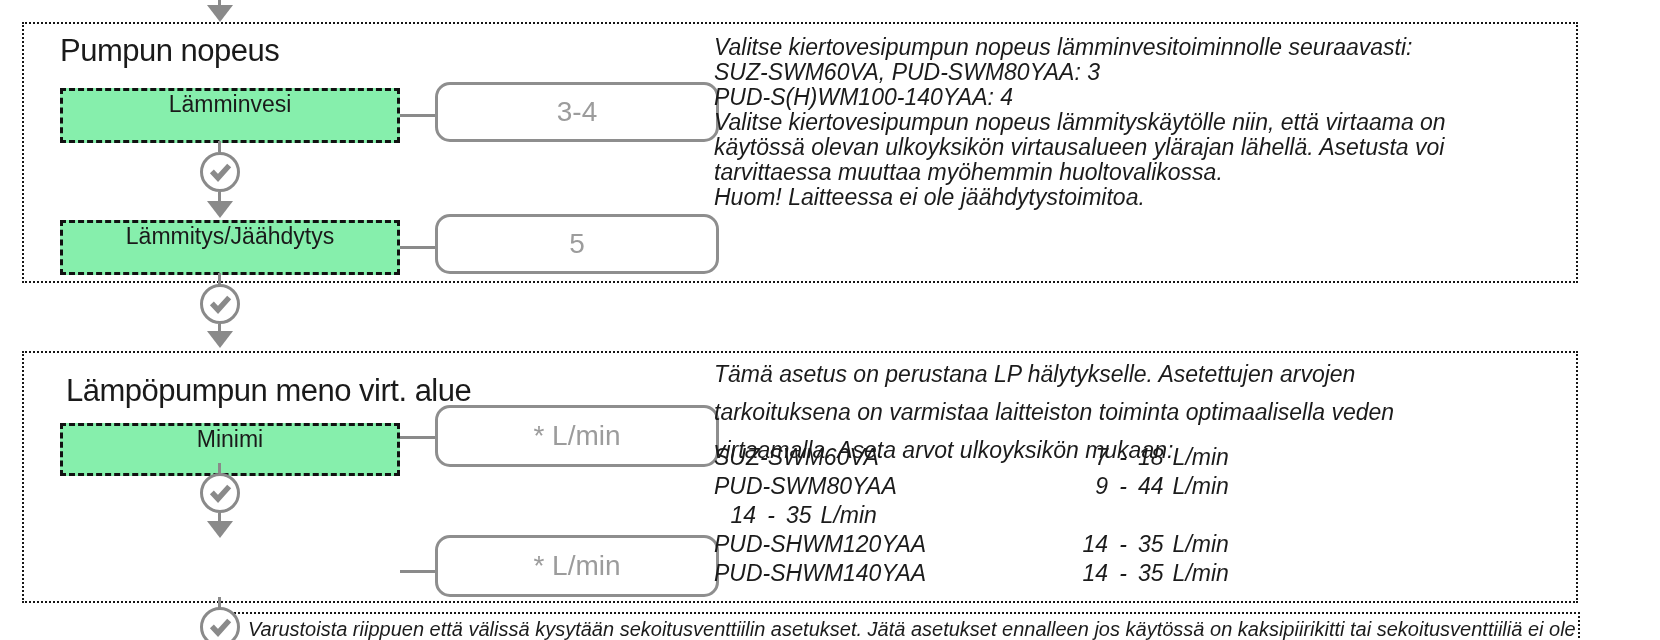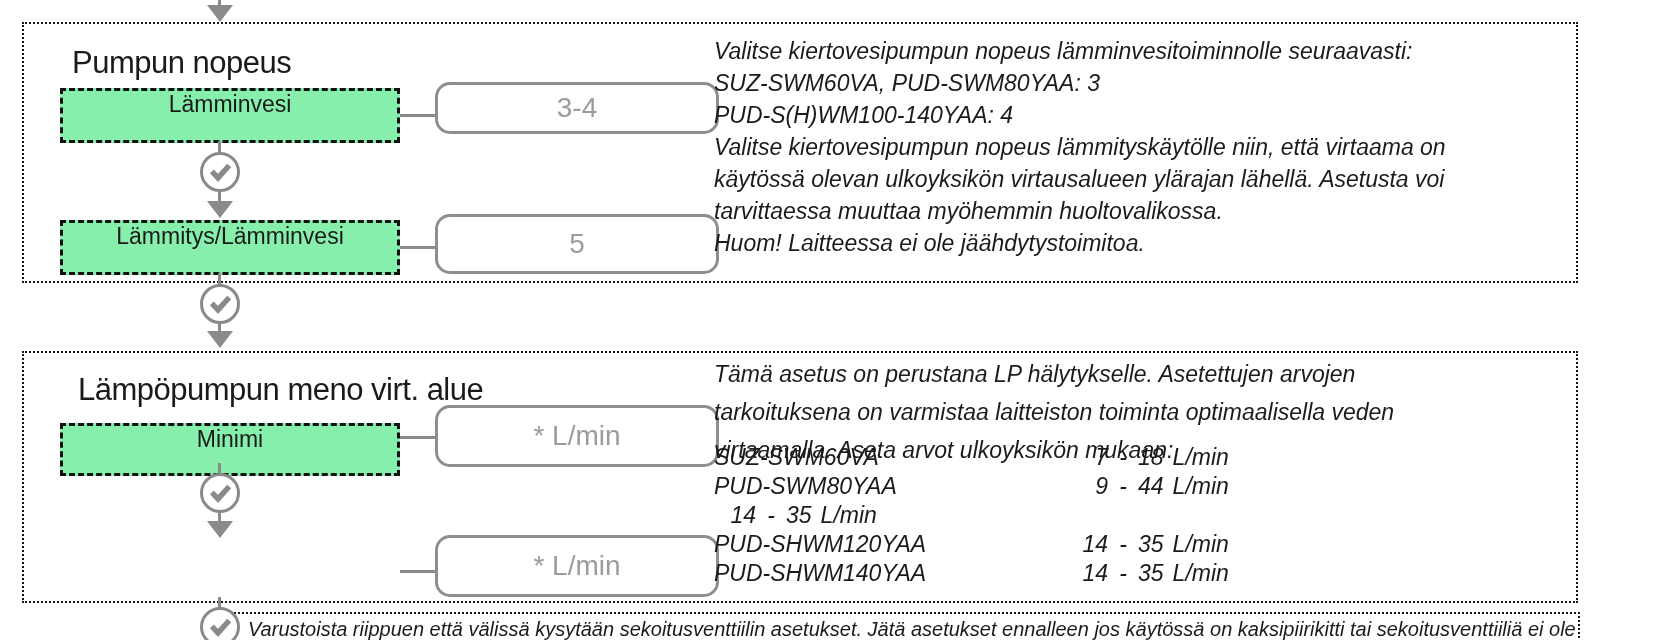--- a/index.html
+++ b/index.html
@@ -2,35 +2,35 @@
 <html><head>
 <meta charset="utf-8">
 <style>
   html,body{margin:0;padding:0;background:#fff;}
   .canvas{
     position:relative;width:1660px;height:640px;overflow:hidden;background:#ffffff;
     font-family:"Liberation Sans", sans-serif;color:#1a1a1a;
   }
   
   .outer-box{position:absolute;border:2px dotted #161616;background:#fff;box-sizing:border-box;}
-  .section-title{position:absolute;margin:12px;font-size:31px;font-weight:400;letter-spacing:-0.5px;color:#1a1a1a;white-space:nowrap;}
+  .section-title{position:absolute;margin:0;font-size:31px;font-weight:400;letter-spacing:-0.5px;color:#1a1a1a;white-space:nowrap;}
   
   .step-box{position:absolute;border:3px dashed #111;box-sizing:border-box;background:#86efac;
     display:flex;align-items:flex-start;justify-content:center;font-size:23px;color:#1a1a1a;white-space:nowrap;}
   
   .value-box{position:absolute;border:3px solid #8e8e8e;border-radius:15px;box-sizing:border-box;background:#fff;
     display:flex;align-items:center;justify-content:center;font-size:28px;color:#9c9c9c;white-space:nowrap;}
   
   .h-conn{position:absolute;height:3px;background:#8a8a8a;}
   .v-stem{position:absolute;width:3px;background:#8a8a8a;z-index:4;}
   .arrow-head{position:absolute;width:0;height:0;border-left:13px solid transparent;border-right:13px solid transparent;border-top:17px solid #8a8a8a;z-index:4;}
   .check-circle{position:absolute;width:40px;height:40px;border:3.5px solid #8a8a8a;border-radius:50%;background:#fff;
     box-sizing:border-box;display:flex;align-items:center;justify-content:center;z-index:5;}
   
-  .note{position:absolute;font-style:italic;font-size:23px;line-height:32px;color:#1b1b1b;white-space:pre-line;}
+  .note{position:absolute;font-style:italic;font-size:23px;line-height:25px;color:#1b1b1b;white-space:pre-line;}
   .note2{line-height:38px;}
   .note-small{position:absolute;font-style:italic;font-size:20px;color:#1b1b1b;white-space:nowrap;}
   
   .flow-table{position:absolute;left:690px;top:89px;font-style:italic;font-size:23px;color:#1b1b1b;}
   .flow-row{display:flex;height:29px;align-items:flex-end;white-space:nowrap;}
   .fmodel{width:352px;}
   .fmin{width:42px;text-align:right;}
   .fsep{width:30px;text-align:center;}
   .fmax{text-align:left;}
   .funit{margin-left:9px;}
@@ -43,26 +43,26 @@
   <div class="v-stem" style="left:218px;top:0;height:7px;"></div>
   <div class="arrow-head" style="left:207px;top:5px;"></div>
 
   <section class="outer-box" style="left:22px;top:22px;width:1556px;height:261px;">
     <h2 class="section-title" style="left:36px;top:9px;">Pumpun nopeus</h2>
 
     <div class="step-box" style="left:36px;top:64px;width:340px;height:55px;">
       <span>Lämminvesi</span>
     </div>
     <div class="h-conn" style="left:376px;top:90px;width:36px;"></div>
-    <div class="value-box" style="left:411px;top:58px;width:284px;height:52px;">
+    <div class="value-box" style="left:411px;top:58px;width:284px;height:60px;">
       <span>3-4</span>
     </div>
 
     <div class="step-box" style="left:36px;top:196px;width:340px;height:55px;">
-      <span>Lämmitys/Lämminvesi</span>
+      <span>Lämmitys/Jäähdytys</span>
     </div>
     <div class="h-conn" style="left:376px;top:222px;width:36px;"></div>
     <div class="value-box" style="left:411px;top:190px;width:284px;height:60px;">
       <span>5</span>
     </div>
 
     <div class="note" style="left:690px;top:11px;width:856px;">Valitse kiertovesipumpun nopeus lämminvesitoiminnolle seuraavasti:
 SUZ-SWM60VA, PUD-SWM80YAA: 3
 PUD-S(H)WM100-140YAA: 4
 Valitse kiertovesipumpun nopeus lämmityskäytölle niin, että virtaama on
@@ -83,21 +83,21 @@
   <div class="v-stem" style="left:218px;top:273px;height:12px;"></div>
   <div class="check-circle" style="left:200px;top:284px;">
     <svg width="25" height="25" viewBox="0 0 24 24">
         <path d="M5.5 12.8l4.1 4.4 9-10" fill="none" stroke="#8a8a8a" stroke-width="5.2" stroke-linecap="square" stroke-linejoin="miter"></path>
       </svg>
   </div>
   <div class="v-stem" style="left:218px;top:324px;height:7px;"></div>
   <div class="arrow-head" style="left:207px;top:331px;"></div>
 
   <section class="outer-box" style="left:22px;top:351px;width:1556px;height:252px;">
-    <h2 class="section-title" style="left:42px;top:7px;">Lämpöpumpun meno virt. alue</h2>
+    <h2 class="section-title" style="left:42px;top:20px;">Lämpöpumpun meno virt. alue</h2>
 
     <div class="step-box" style="left:36px;top:70px;width:340px;height:53px;">
       <span>Minimi</span>
     </div>
     <div class="h-conn" style="left:376px;top:83px;width:36px;"></div>
     <div class="value-box" style="left:411px;top:52px;width:284px;height:62px;">
       <span>* L/min</span>
     </div>
 
     <div class="h-conn" style="left:376px;top:217px;width:36px;"></div>

